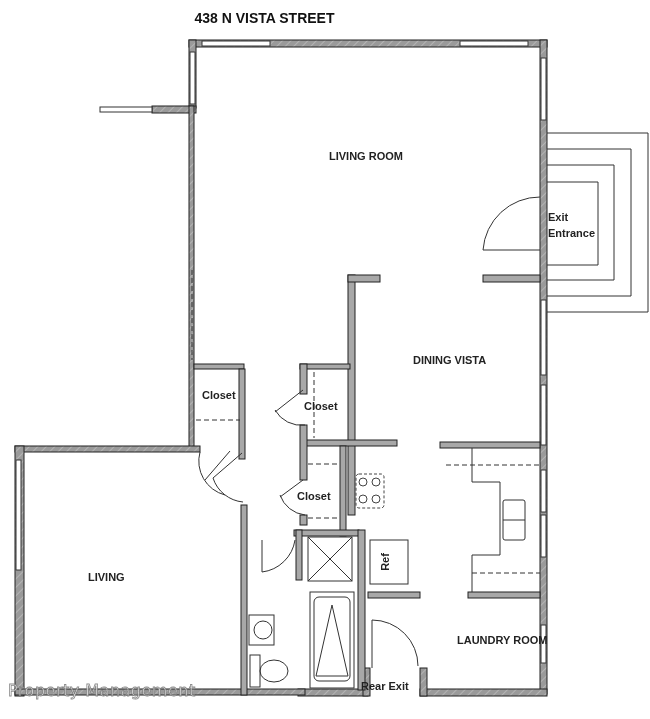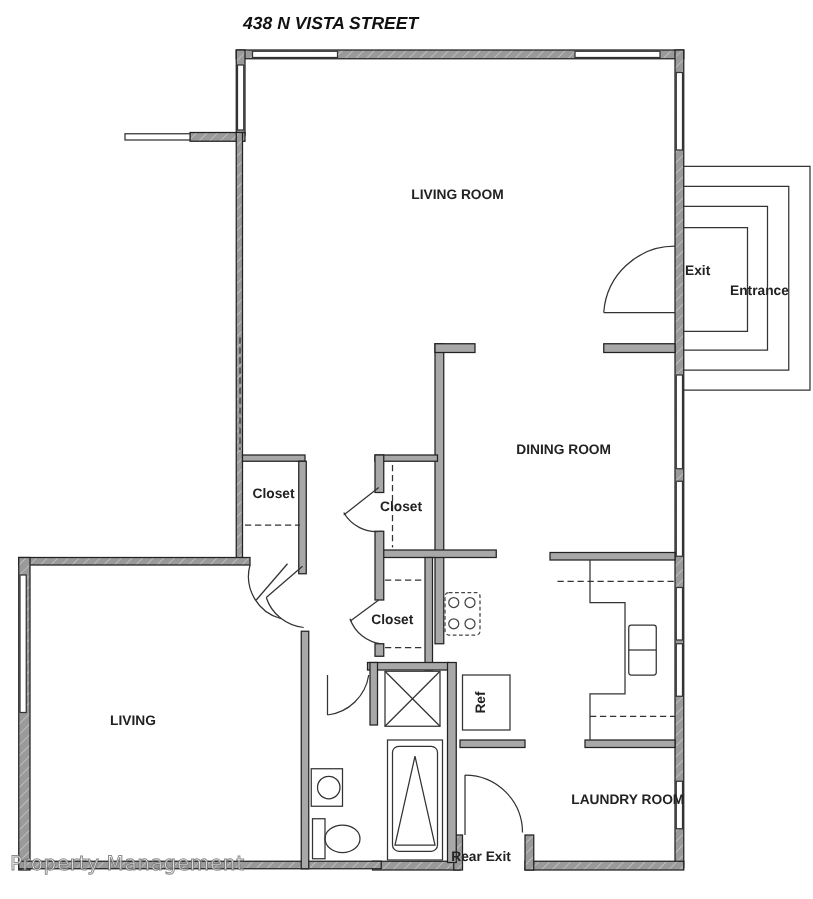--- a/index.html
+++ b/index.html
@@ -1,19 +1,19 @@
 <!DOCTYPE html>
 <html><head>
 <meta charset="utf-8">
 <style>
   html, body { margin: 0; padding: 0; background: #ffffff; }
   body { width: 650px; height: 719px; position: relative; overflow: hidden; font-family: "Liberation Sans", "DejaVu Sans", sans-serif; }
   #plan { position: absolute; left: 0; top: 0; width: 650px; height: 719px; }
   .label { position: absolute; font-family: "Liberation Sans", "DejaVu Sans", sans-serif; font-weight: bold; color: #222; white-space: nowrap; }
-  .title { font-size: 14px; left: 0; width: 529px; top: 10px; text-align: center; color: #111; font-style: italic; }
+  .title { font-size: 14px; left: 0; width: 529px; top: 10px; text-align: center; color: #111; }
   .room { font-size: 11px; }
   .small { font-size: 11px; }
   .watermark { position: absolute; left: 8px; top: 681px; font-size: 16px; font-weight: normal; color: #ffffff; -webkit-text-stroke: 0.8px #777; letter-spacing: 0.5px; font-family: "DejaVu Sans", sans-serif; opacity: 0.85; }
 </style>
 </head>
 <body>
 
 <svg id="plan" viewBox="0 0 650 719" xmlns="http://www.w3.org/2000/svg">
   <defs>
     <pattern id="hatch" width="6" height="6" patternUnits="userSpaceOnUse" patternTransform="rotate(45)">
@@ -157,27 +157,27 @@
     <rect x="249" y="615" width="25" height="30"></rect>
     <circle cx="263" cy="630" r="9"></circle>
     <rect x="250" y="655" width="10" height="32"></rect>
     <ellipse cx="274" cy="671" rx="14" ry="11"></ellipse>
   </g>
 </svg>
 
 <div class="label title">438 N VISTA STREET</div>
 
 <div class="label room" style="left:329px; top:150px;">LIVING ROOM</div>
-<div class="label room" style="left:413px; top:354px;">DINING ROOM</div>
+<div class="label room" style="left:413px; top:354px;">DINING VISTA</div>
 <div class="label room" style="left:88px; top:571px;">LIVING</div>
 <div class="label room" style="left:437px; top:634px;margin-left:20px;">LAUNDRY ROOM</div>
 
 <div class="label small" style="left:202px; top:389px;">Closet</div>
 <div class="label small" style="left:304px; top:400px;">Closet</div>
 <div class="label small" style="left:297px; top:490px;">Closet</div>
 
 <div class="label small" style="left:376px; top:556px; transform: rotate(-90deg);">Ref</div>
 
 <div class="label small" style="left:548px; top:211px;">Exit</div>
-<div class="label small" style="left:548px; top:227px;margin-left:36px;">Entrance</div>
+<div class="label small" style="left:548px; top:227px;">Entrance</div>
 <div class="label small" style="left:361px; top:680px;">Rear Exit</div>
 
 <div class="watermark">Property Management</div>
 
 </body></html>

